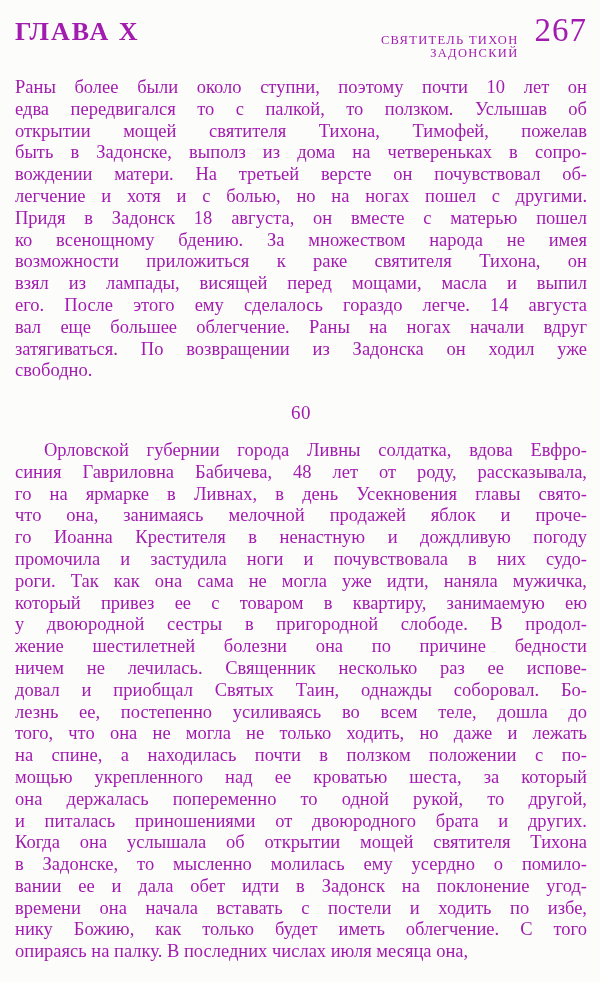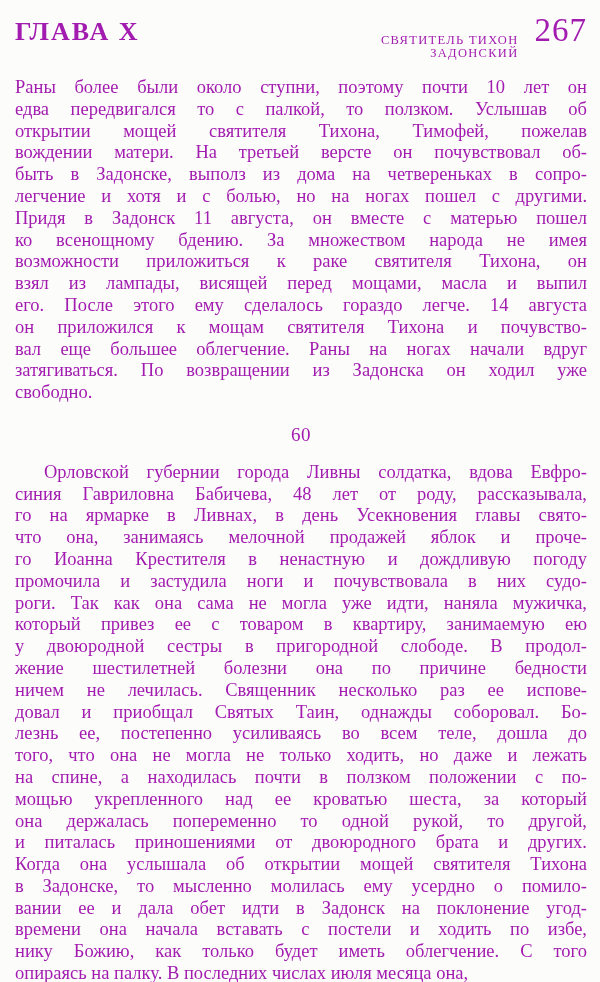--- a/index.html
+++ b/index.html
@@ -93,29 +93,28 @@
       <div class="pagenum">267</div>
     </div>
   </div>
 
   <div class="body-text">
 
     <div class="para no-justify-last">
         <div class="line">Раны более были около ступни, поэтому почти 10 лет он</div>
         <div class="line">едва передвигался то с палкой, то ползком. Услышав об</div>
         <div class="line">открытии мощей святителя Тихона, Тимофей, пожелав</div>
+        <div class="line">быть в Задонске, выполз из дома на четвереньках в сопро-</div>
         <div class="line">вождении матери. На третьей версте он почувствовал об-</div>
-        <div class="line">быть в Задонске, выполз из дома на четвереньках в сопро-</div>
         <div class="line">легчение и хотя и с болью, но на ногах пошел с другими.</div>
-        <div class="line">Придя в Задонск 11 августа, он вместе с матерью пошел</div>
+        <div class="line">Придя в Задонск 18 августа, он вместе с матерью пошел</div>
         <div class="line">ко всенощному бдению. За множеством народа не имея</div>
         <div class="line">возможности приложиться к раке святителя Тихона, он</div>
         <div class="line">взял из лампады, висящей перед мощами, масла и выпил</div>
         <div class="line">его. После этого ему сделалось гораздо легче. 14 августа</div>
-        <div class="line">он приложился к мощам святителя Тихона и почувство-</div>
         <div class="line">вал еще большее облегчение. Раны на ногах начали вдруг</div>
         <div class="line">затягиваться. По возвращении из Задонска он ходил уже</div>
         <div class="line">свободно.</div>
       </div>
 
     <div class="section-number">60</div>
 
     <div class="para indent-first no-justify-last">
         <div class="line">Орловской губернии города Ливны солдатка, вдова Евфро-</div>
         <div class="line">синия Гавриловна Бабичева, 48 лет от роду, рассказывала,</div>

